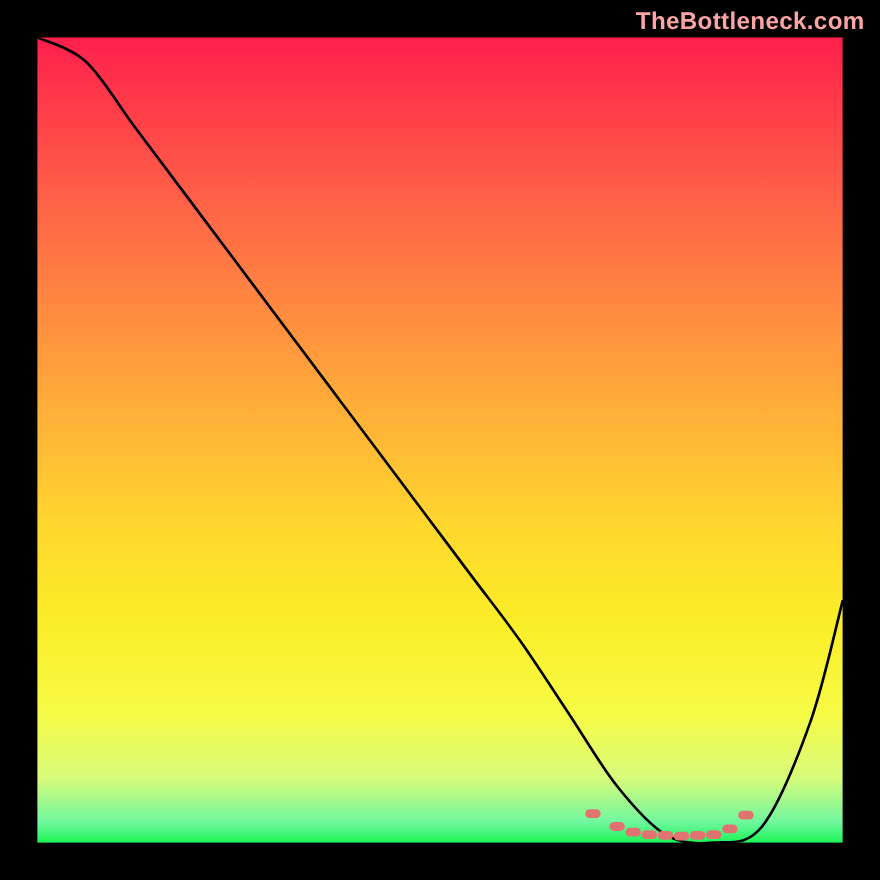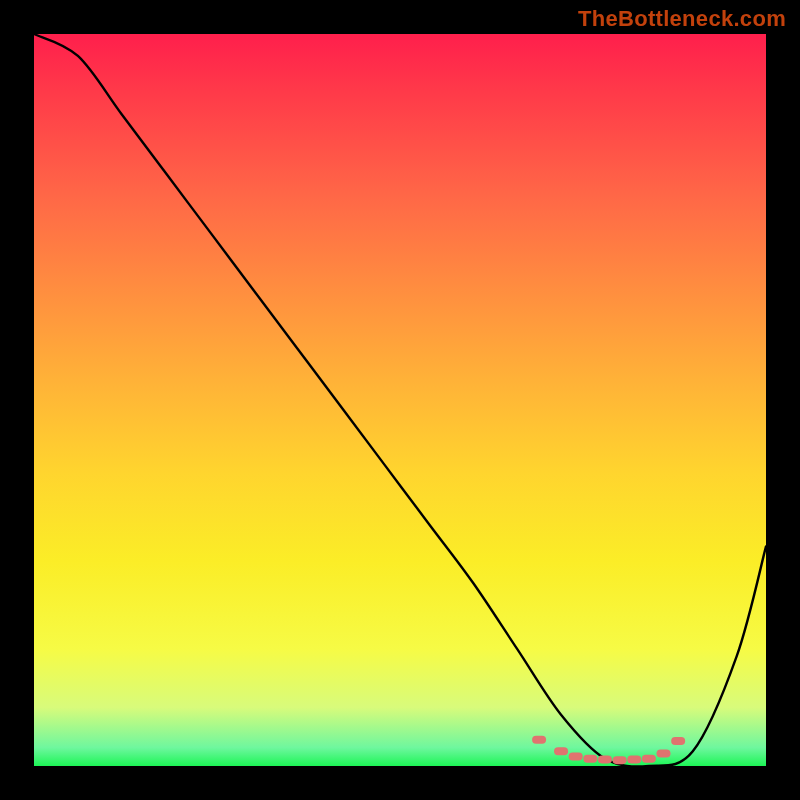--- a/index.html
+++ b/index.html
@@ -28,21 +28,21 @@
       #f6fb45 84%,
       #d8fb7b 92%,
       #6ef79e 97.5%,
       #1df556 100%
     );
   }
   .watermark {
     position: absolute;
     top: 6px;
     right: 14px;
-    color: #c2410c;
+    color: #fca5a5;
     font-size: 22px;
     font-weight: 600;
     letter-spacing: 0.3px;
     font-family: Arial, sans-serif;
   }
   svg.curve {
     position: absolute;
     left: 0;
     top: 0;
     width: 732px;

